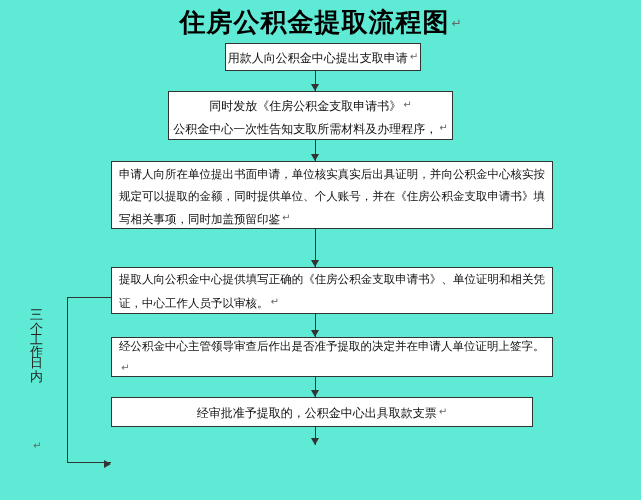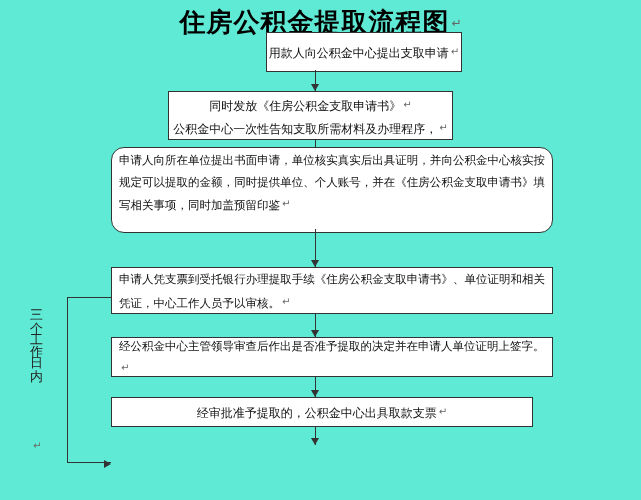--- a/index.html
+++ b/index.html
@@ -43,23 +43,23 @@
     position:absolute;left:27px;top:299px;writing-mode:vertical-lr;text-orientation:upright;
     font-size:13px;letter-spacing:12px;color:#222;white-space:nowrap;
   }
   .side-mark{position:absolute;left:31px;top:440px;}
   .c1{top:70px;height:21px;}
   .c2{top:139px;height:22px;}
   .c3{top:229px;height:38px;}
   .c4{top:313px;height:24px;}
   .c5{top:376px;height:21px;}
   .c6{top:426px;height:19px;}
-  .box1{left:225px;top:32px;width:196px;height:40px;margin-left:41px;}
+  .box1{left:225px;top:43px;width:196px;height:28px;}
   .boxp2{left:168px;top:91px;width:285px;height:49px;}
-  .boxp3{left:111px;top:147px;width:442px;height:86px;border-radius:13px;}
+  .boxp3{left:111px;top:161px;width:442px;height:68px;}
   .boxp4{left:111px;top:267px;width:442px;height:47px;}
   .boxp5{left:111px;top:337px;width:442px;height:40px;}
   .boxp6{left:111px;top:397px;width:422px;height:30px;}
   .boxp7{left:111px;top:445px;width:442px;height:31px;}
 </style>
 </head>
 <body>
 
 <div id="canvas">
 
@@ -86,21 +86,21 @@
 
   <div class="box para boxp3">
     <span><span>申请人向所在单位提出书面申请，单位核实真实后出具证明，并向公积金中心核实按规定可以提取的金额，同时提供单位、个人账号，并在《住房公积金支取申请书》填写相关事项，同时加盖预留印鉴</span><span class="rmark">↵</span></span>
   </div>
 
   <div class="vconn c3">
       <div class="ah-down"></div>
     </div>
 
   <div class="box para box4 boxp4">
-    <span><span>申请人凭支票到受托银行办理提取手续《住房公积金支取申请书》、单位证明和相关凭证，中心工作人员予以审核。</span><span class="rmark">↵</span></span>
+    <span><span>提取人向公积金中心提供填写正确的《住房公积金支取申请书》、单位证明和相关凭证，中心工作人员予以审核。</span><span class="rmark">↵</span></span>
   </div>
 
   <div class="vconn c4">
       <div class="ah-down"></div>
     </div>
 
   <div class="box box5 boxp5">
     <span><span>经公积金中心主管领导审查后作出是否准予提取的决定并在申请人单位证明上签字。</span><span class="rmark">↵</span></span>
   </div>
 

